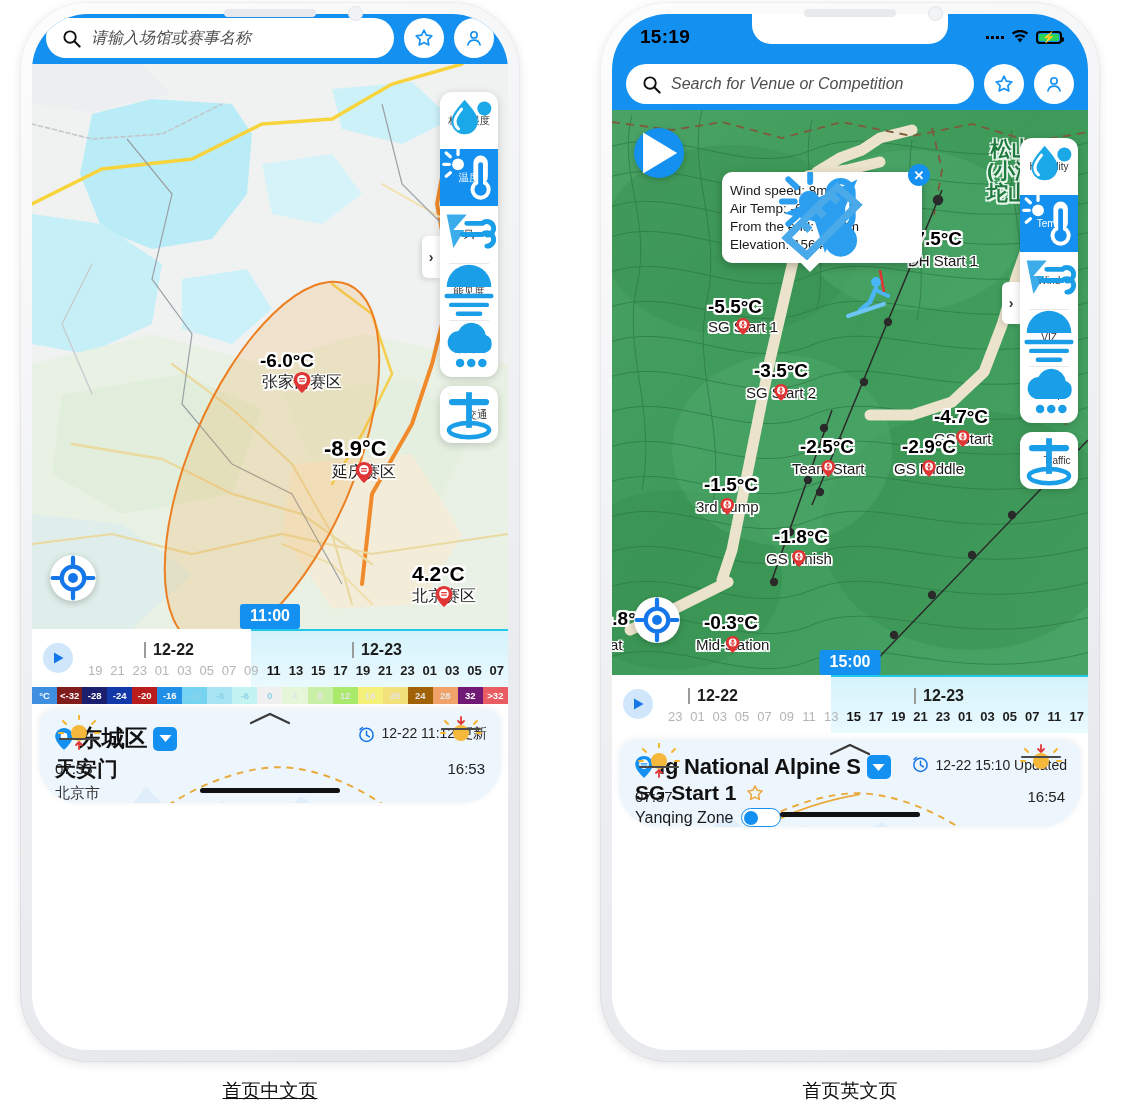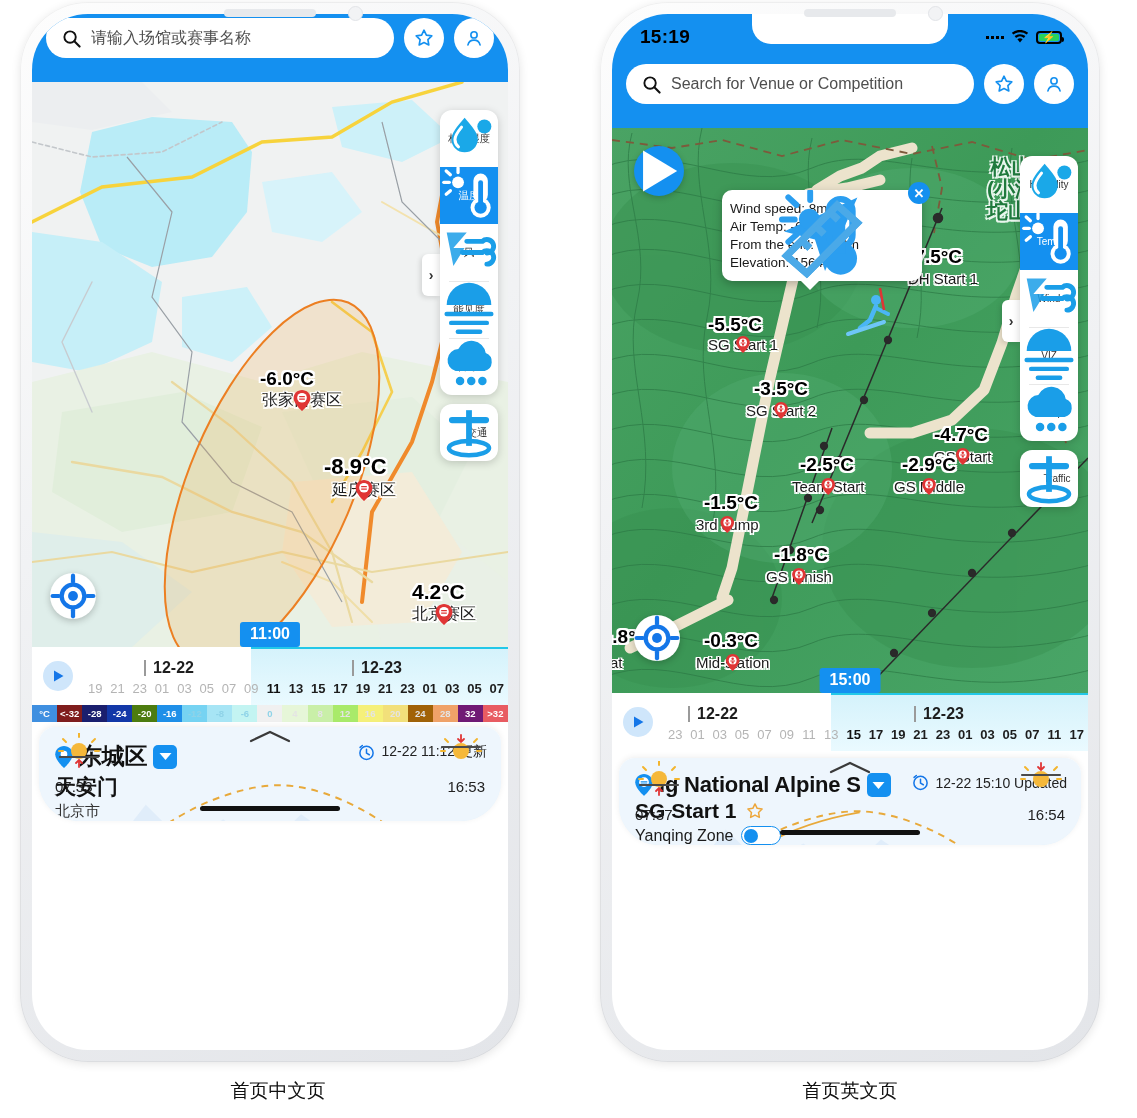--- a/index.html
+++ b/index.html
@@ -63,22 +63,22 @@
     position: relative; display:flex; align-items:center; padding:1px;
   }
   .batt:after{content:'';position:absolute;right:-4px;top:4px;width:2px;height:5px;background:#000;border-radius:0 2px 2px 0;}
   .batt .fill{background:#000;height:100%;width:100%;border-radius:2px;}
   .batt.green{border-color:#000;}
   .batt.green .fill{background:#28d35a;position:relative;}
   .batt.green .bolt{position:absolute;left:50%;top:50%;transform:translate(-50%,-50%);font-size:11px;color:#000;line-height:1;}
 
   
   .searchbar {
-    background:#1490f0; padding: 4px 14px 24px 14px;
-    display:flex; align-items:center; gap:10px;
+    background:#1490f0; padding: 4px 14px 6px 14px;
+    display:flex; align-items:center; gap:10px;font-style:italic;
   }
   .search-input {
     flex:1; height: 40px; background:#fff; border-radius: 21px;
     display:flex; align-items:center; gap:10px; padding: 0 16px;
     border:none; font-size: 16px; color:#5a5a5a;
   }
   .search-input .txt{ color:#4e4e4e; font-size:16px; }
   .circ-btn {
     width: 40px; height:40px; border-radius:50%; background:#fff;
     display:flex; align-items:center; justify-content:center; flex:0 0 auto;
@@ -237,21 +237,21 @@
   .sun-times{ position:absolute; z-index:6; bottom:26px; left:0; right:0;
      display:flex; justify-content:space-between; padding:0 16px; font-size:15px; color:#222; }
   .home-ind{
     position:absolute; z-index:8; bottom:10px; left:50%; transform:translateX(-50%);
     width:140px; height:5px; border-radius:3px; background:#111;
   }
 
   .caption{
     position:absolute; font-size:19px; color:#111; width:500px; text-align:center;
   }
-  .caption.c1{ left:28px; top:1078px; }
+  .caption.c1{ left:20px; top:1078px;text-decoration:underline; }
   .caption.c2{ left:600px; top:1078px; }
 </style>
 </head>
 <body>
 
 <div class="stage">
 
   <div class="phone left">
     <div class="bezel-speaker"></div>
     <div class="bezel-cam"></div>
@@ -471,21 +471,21 @@
               <span class="fut">07</span>
             </div>
         </div>
       </div>
 
       <div class="legend" id="legend-left">
           <div style="background: rgb(63, 143, 224); color: rgb(255, 255, 255);">°C</div>
           <div style="background: #7f1d1d; color: rgb(255, 255, 255);">&lt;-32</div>
           <div style="background: rgb(27, 31, 110); color: rgb(255, 255, 255);">-28</div>
           <div style="background: rgb(19, 56, 168); color: rgb(255, 255, 255);">-24</div>
-          <div style="background: #4d7c0f; color: rgb(255, 255, 255);">-20</div>
+          <div style="background: #b91c1c; color: rgb(255, 255, 255);">-20</div>
           <div style="background: rgb(31, 143, 232); color: rgb(255, 255, 255);">-16</div>
           <div style="background: rgb(118, 211, 242); color: rgb(143, 211, 232);">-12</div>
           <div style="background: rgb(167, 229, 245); color: rgb(143, 211, 232);">-8</div>
           <div style="background: rgb(195, 244, 242); color: rgb(143, 211, 232);">-6</div>
           <div style="background: rgb(240, 240, 240); color: rgb(143, 211, 232);">0</div>
           <div style="background: rgb(230, 246, 216); color: rgb(228, 228, 228);">4</div>
           <div style="background: rgb(201, 239, 168); color: rgb(228, 228, 228);">8</div>
           <div style="background: rgb(169, 234, 106); color: rgb(228, 228, 228);">12</div>
           <div style="background: rgb(245, 240, 122); color: rgb(228, 228, 228);">16</div>
           <div style="background: rgb(242, 224, 122); color: rgb(228, 228, 228);">20</div>

